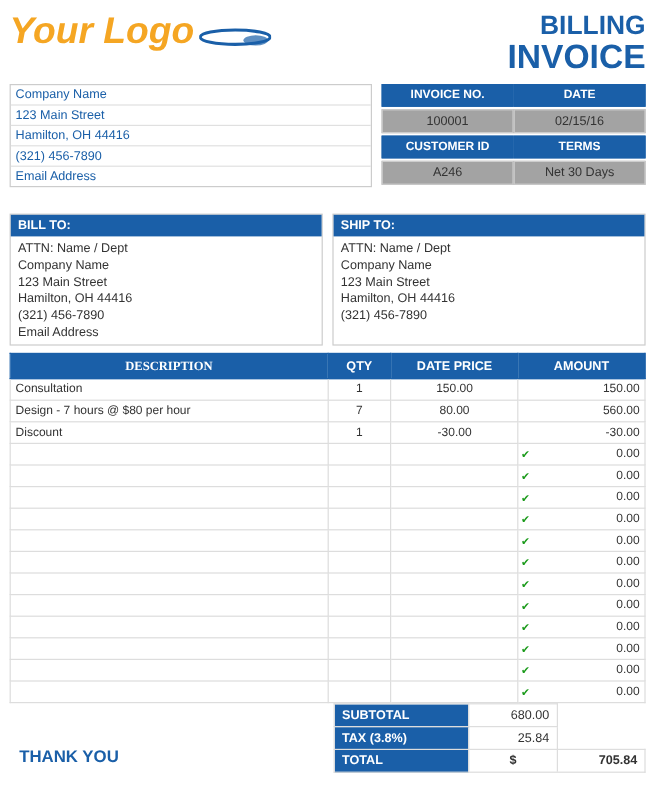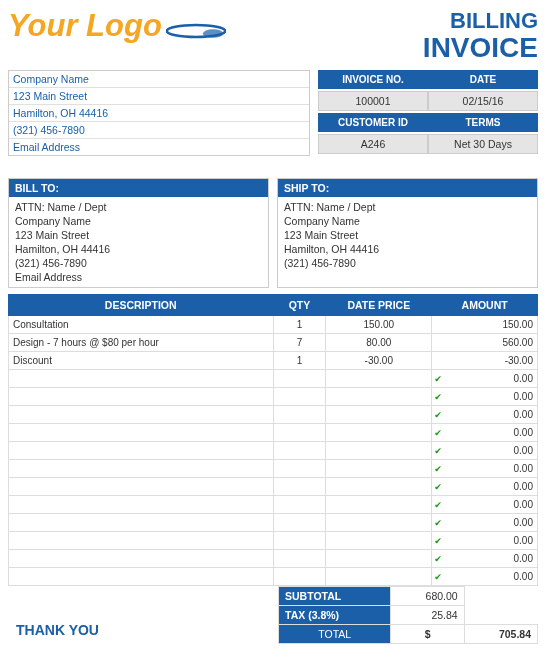--- a/index.html
+++ b/index.html
@@ -79,21 +79,21 @@
     .meta-cell {
       background: #1a5fa8;
       color: #fff;
       font-weight: bold;
       text-align: center;
       padding: 3px 4px;
       font-size: 10px;
       border: 1px solid #1a5fa8;
     }
     .meta-value {
-      background: #e5e5e5;
+      background: #a3a3a3;
       color: #333;
       text-align: center;
       padding: 3px 4px;
       font-size: 10.5px;
       border: 1px solid #ccc;
     }
     .meta-cell.half { flex: 1; }
     .meta-value.half { flex: 1; }
 
     
@@ -133,20 +133,21 @@
       background: #1a5fa8;
       color: #fff;
       font-weight: bold;
       text-align: center;
       padding: 4px 4px;
       font-size: 10.5px;
       border: 1px solid #1a5fa8;
     }
     .items-table thead tr th.desc-col {
       text-align: center;
+      font-family: Liberation Serif, serif;
     }
     .items-table tbody tr td {
       border: 1px solid #ddd;
       padding: 2px 4px;
       font-size: 10px;
       height: 18px;
     }
     .items-table tbody tr td.desc-cell {
       color: #333;
     }
@@ -197,22 +198,21 @@
       text-align: left;
     }
     .totals-table tr td.total-value {
       text-align: right;
       color: #333;
       background: #fff;
     }
     .totals-table tr.grand-total td.total-label {
       background: #1a5fa8;
       color: #fff;
-      font-weight: normal;
-      text-align: center;
+      font-weight: bold;
     }
     .totals-table tr.grand-total td.dollar-sign {
       background: #fff;
       text-align: center;
       font-weight: bold;
       color: #333;
       border-right: none;
     }
     .totals-table tr.grand-total td.grand-amount {
       background: #fff;

